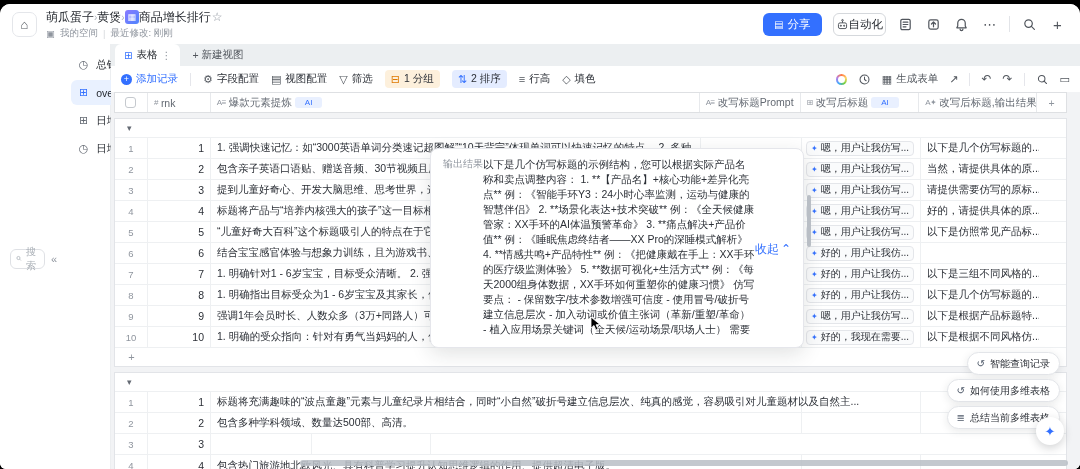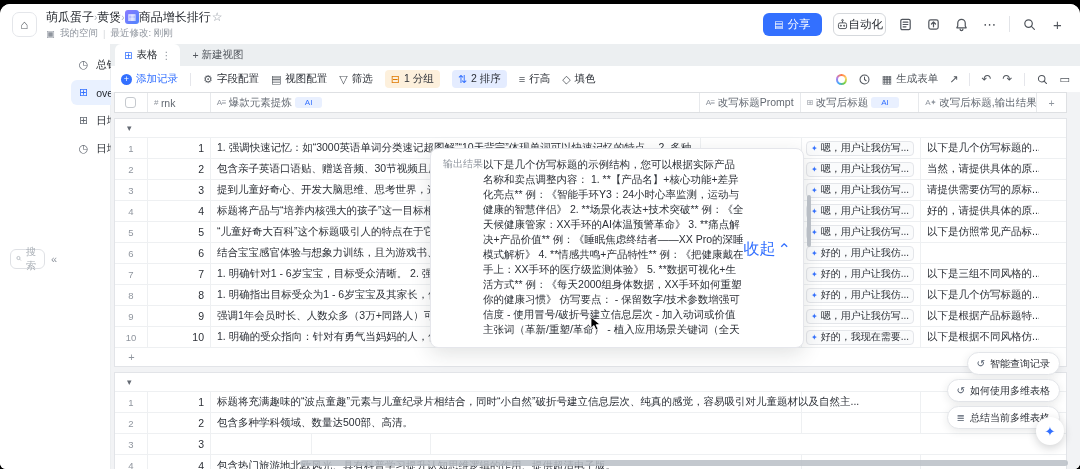--- a/index.html
+++ b/index.html
@@ -113,21 +113,21 @@
        border-radius:4px;padding:0 4px;height:15px;font-size:10px;color:#2b2f36;overflow:hidden;
        white-space:nowrap;max-width:100%;box-sizing:border-box;}
   .tag .tstar{color:#3370ff;font-size:8px;}
 
   
   .popup{position:absolute;left:430px;top:148px;width:374px;height:200px;background:#fff;
          border:1px solid #e5e6eb;border-radius:8px;box-shadow:0 6px 20px rgba(31,35,41,.13);
          z-index:30;padding:8px 12px;box-sizing:border-box;display:flex;flex-direction:row;}
   .popup-title{font-size:10px;color:#8f959e;margin-bottom:3px;}
   .popup-body{font-size:10.5px;line-height:15px;color:#2b2f36;flex:1;overflow:hidden;}
-  .popup-link{font-size:16px;color:#3370ff;display:flex;align-items:center;gap:2px;margin-top:2px;}
+  .popup-link{font-size:12px;color:#3370ff;display:flex;align-items:center;gap:2px;margin-top:2px;}
   .vthumb{position:absolute;left:807px;top:195px;width:4px;height:52px;background:#b9bec5;
           border-radius:2px;z-index:35;}
   .pill-float{position:absolute;right:20px;height:21px;display:flex;align-items:center;gap:5px;
               background:#fff;border:1px solid #e3e5e9;border-radius:12px;padding:0 9px;font-size:10px;
               color:#2b2f36;box-shadow:0 2px 8px rgba(31,35,41,.1);z-index:40;white-space:nowrap;}
   .pf-icon{color:#4e5969;font-size:10px;}
   .fab{position:absolute;left:1036px;top:417px;width:28px;height:28px;border-radius:50%;background:#fff;
        box-shadow:0 3px 10px rgba(31,35,41,.2);display:flex;align-items:center;justify-content:center;z-index:40;}
   .fab span{color:#3370ff;font-size:13px;}
   .hbar{position:absolute;left:300px;top:460px;width:768px;height:6px;border-radius:3px;background:#b9bec5;

